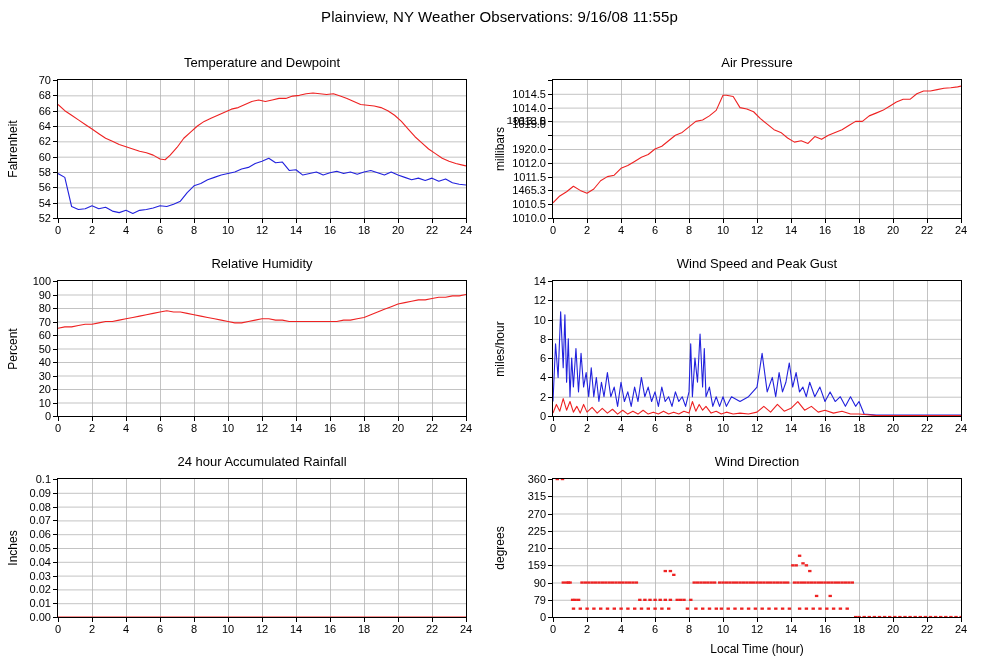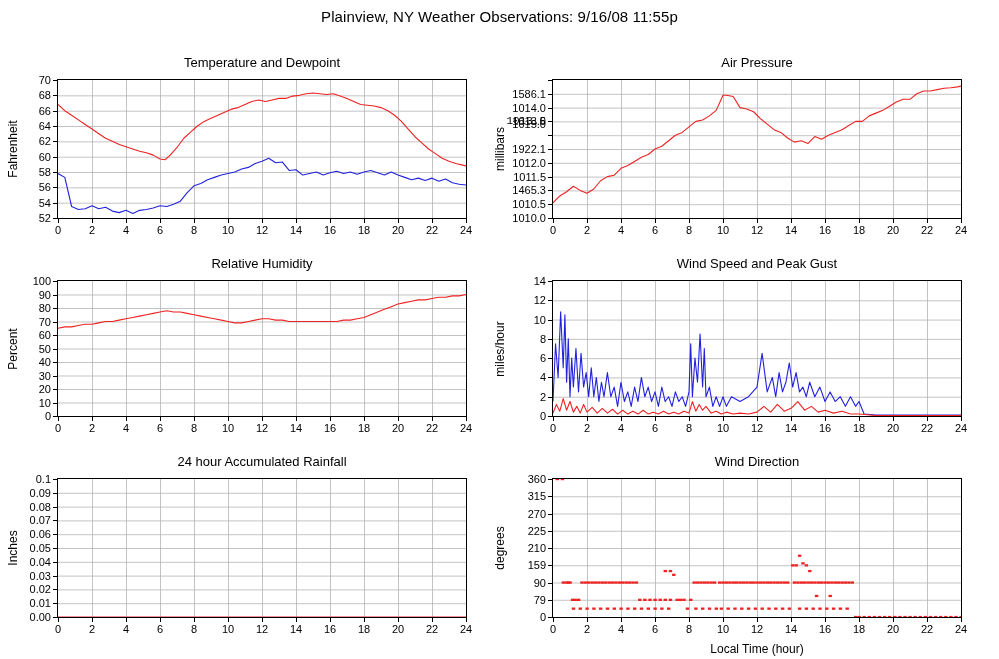--- a/index.html
+++ b/index.html
@@ -147,29 +147,29 @@
       <div class="ytick" style="left: 492px; width: 54px; top: 218px;">1010.0</div>
       <div class="tickmark" style="left: 548px; top: 218px; width: 4px; height: 1px;"></div>
       <div class="ytick" style="left: 492px; width: 54px; top: 204.2px;">1010.5</div>
       <div class="tickmark" style="left: 548px; top: 204px; width: 4px; height: 1px;"></div>
       <div class="ytick" style="left: 492px; width: 54px; top: 190.4px;">1465.3</div>
       <div class="tickmark" style="left: 548px; top: 190px; width: 4px; height: 1px;"></div>
       <div class="ytick" style="left: 492px; width: 54px; top: 176.6px;">1011.5</div>
       <div class="tickmark" style="left: 548px; top: 177px; width: 4px; height: 1px;"></div>
       <div class="ytick" style="left: 492px; width: 54px; top: 162.8px;">1012.0</div>
       <div class="tickmark" style="left: 548px; top: 163px; width: 4px; height: 1px;"></div>
-      <div class="ytick" style="left: 492px; width: 54px; top: 149px;">1922.1</div>
+      <div class="ytick" style="left: 492px; width: 54px; top: 149px;">1920.0</div>
       <div class="tickmark" style="left: 548px; top: 149px; width: 4px; height: 1px;"></div>
       <div class="ytick" style="left: 492px; width: 54px; top: 121px; font-family: Liberation Mono, monospace;">1013.0</div>
       <div class="tickmark" style="left: 548px; top: 135px; width: 4px; height: 1px;"></div>
       <div class="ytick" style="left: 492px; width: 54px; top: 121.4px;">1013.5</div>
       <div class="tickmark" style="left: 548px; top: 121px; width: 4px; height: 1px;"></div>
       <div class="ytick" style="left: 492px; width: 54px; top: 107.6px;">1014.0</div>
       <div class="tickmark" style="left: 548px; top: 108px; width: 4px; height: 1px;"></div>
-      <div class="ytick" style="left: 492px; width: 54px; top: 93.8px;">1586.1</div>
+      <div class="ytick" style="left: 492px; width: 54px; top: 93.8px;">1014.5</div>
       <div class="tickmark" style="left: 548px; top: 94px; width: 4px; height: 1px;"></div>
       <div class="ytick" style="left: 492px; width: 54px; top: 80px; margin-top: 44px;">1015.0</div>
       <div class="tickmark" style="left: 548px; top: 80px; width: 4px; height: 1px;"></div>
       <div class="xtick" style="left: 553px; top: 224px;">0</div>
       <div class="tickmark" style="left: 553px; top: 219px; width: 1px; height: 4px;"></div>
       <div class="xtick" style="left: 587px; top: 224px;">2</div>
       <div class="tickmark" style="left: 587px; top: 219px; width: 1px; height: 4px;"></div>
       <div class="xtick" style="left: 621px; top: 224px;">4</div>
       <div class="tickmark" style="left: 621px; top: 219px; width: 1px; height: 4px;"></div>
       <div class="xtick" style="left: 655px; top: 224px;">6</div>

